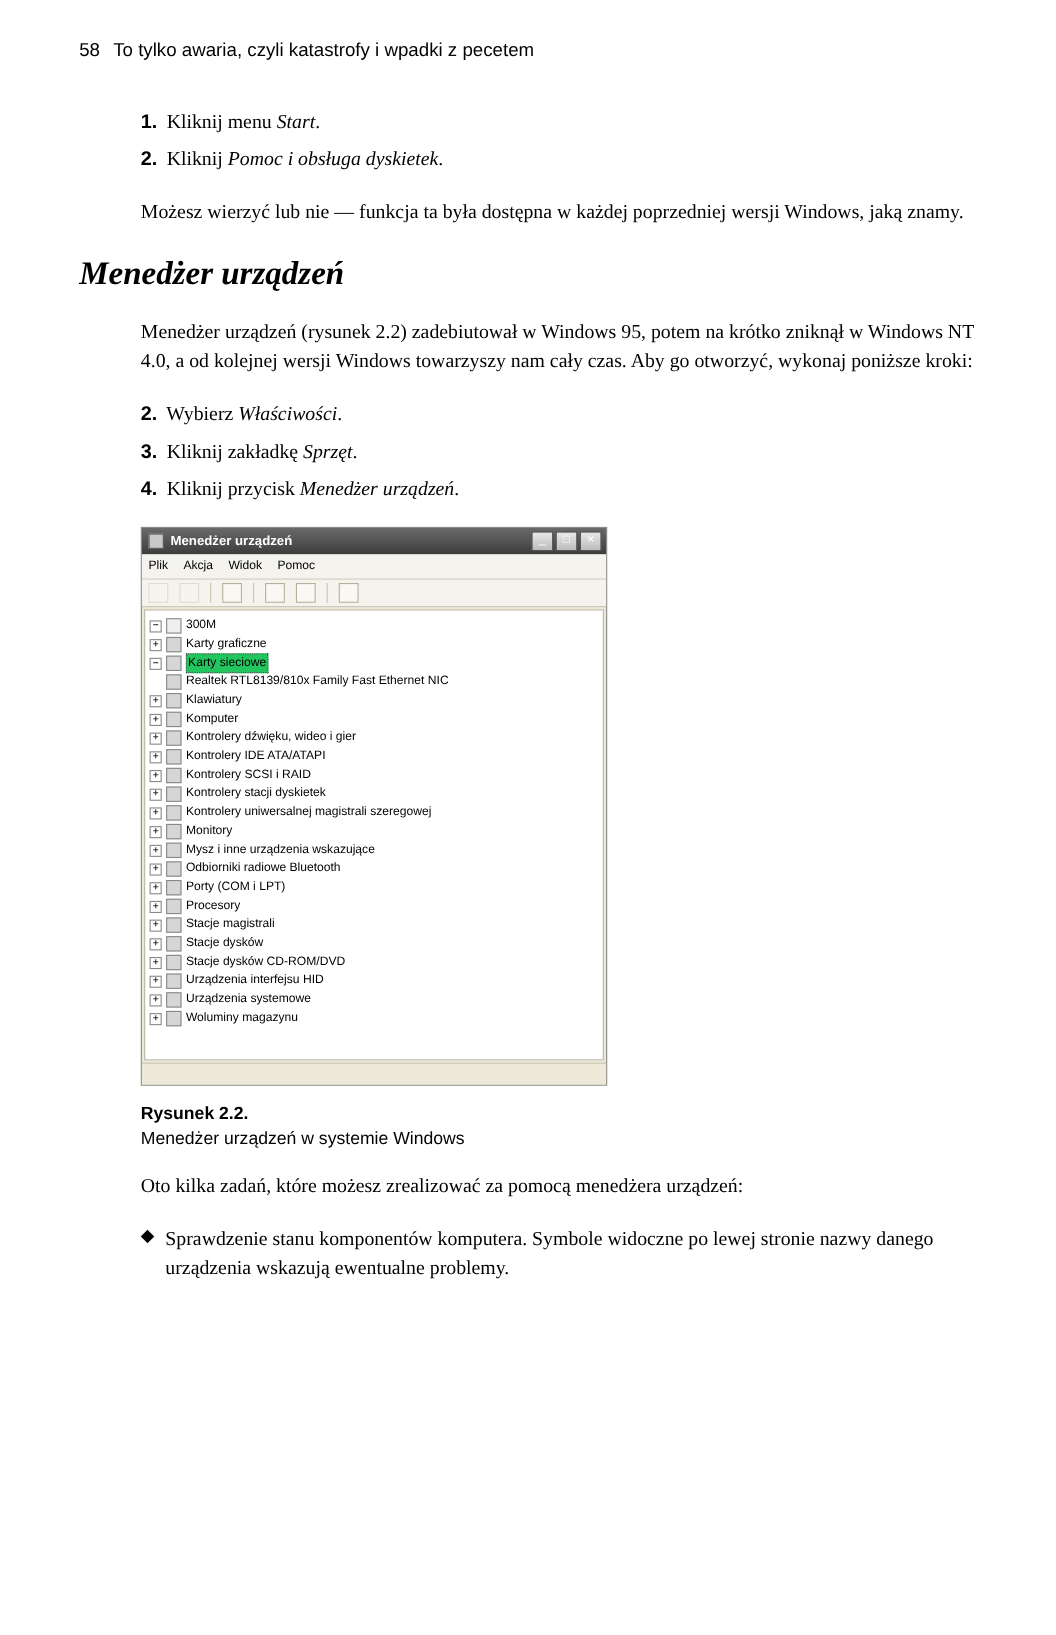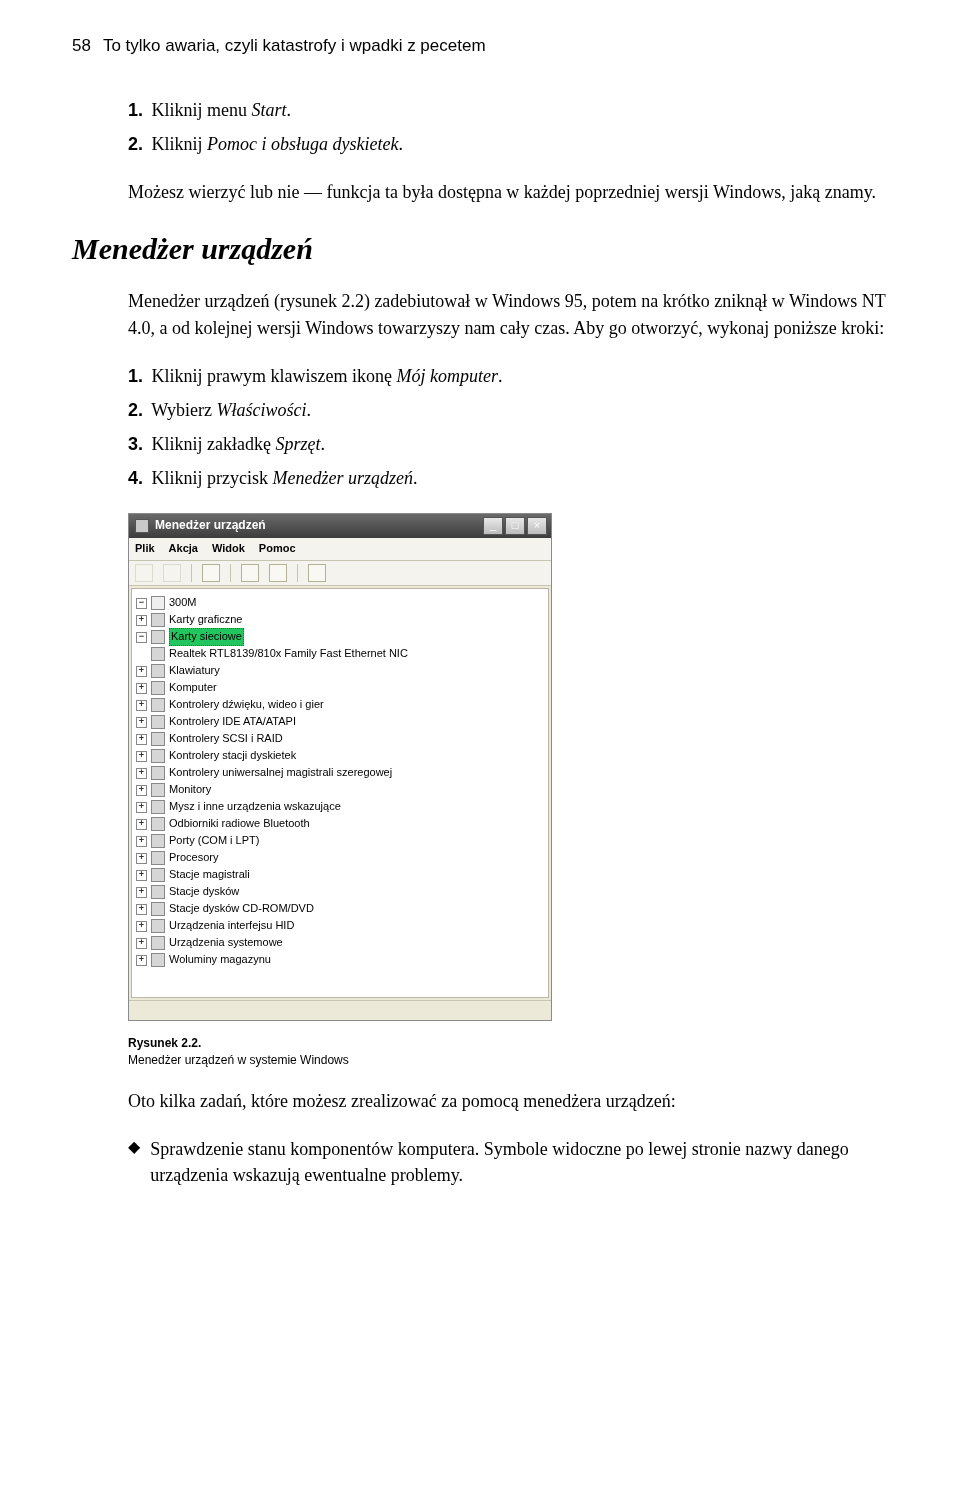--- a/index.html
+++ b/index.html
@@ -23,21 +23,21 @@
   .steps .step { margin-bottom: 8px; }
   .step b { font-family: 'Trebuchet MS', Arial, sans-serif; font-weight: bold; margin-right: 4px; }
   .para { margin: 0 0 22px 56px; }
   .section-title {
     font-family: Georgia, serif;
     font-style: italic;
     font-size: 30px;
     margin: 6px 0 18px 0;
   }
   .screenshot-wrap { margin: 10px 0 12px 56px; }
-  .caption { font-family: 'Trebuchet MS', Arial, sans-serif; font-size: 12px; margin: 14px 0 18px 56px; }
+  .caption { font-family: 'Trebuchet MS', Arial, sans-serif; font-size: 16px; margin: 14px 0 18px 56px; }
   .caption b { font-weight: bold; }
   .bullets { margin: 8px 0 0 56px; }
   .bullets .bullet { display: flex; gap: 10px; margin-bottom: 6px; }
   .bullets .marker { font-size: 16px; line-height: 1.4; }
 
   
   .win {
     width: 424px;
     font-family: Tahoma, Verdana, Arial, sans-serif;
     font-size: 11px;
@@ -58,21 +58,21 @@
   .win-titlebar .wbtn {
     width: 20px; height: 18px; margin-left: 2px;
     background: linear-gradient(#e8e8e8,#bcbcbc);
     border: 1px solid #555; font-size: 11px; text-align: center;
     line-height: 14px;
   }
   .win-menu {
     background: #f4f3ee; border-bottom: 1px solid #c8c4b4;
     padding: 3px 6px; display: flex; gap: 14px;
   }
-  .win-menu span { color: #000; font-weight: bold; }
+  .win-menu span { color: #000; }
   .win-toolbar {
     background: #f4f3ee; border-bottom: 1px solid #c8c4b4;
     padding: 3px 6px; display: flex; gap: 10px; align-items: center;
   }
   .tbtn { width:18px; height:18px; border:1px solid #b5b199; background:#f9f8f2; display:inline-block; }
   .tbtn.dim { opacity: 0.35; }
   .sep { width:1px; height:18px; background:#c8c4b4; }
   .win-tree-wrap {
     background: #fff; border: 1px solid #bab6a3; margin: 2px;
     padding: 6px 4px 6px 4px; height: 410px; overflow: hidden;
@@ -113,24 +113,20 @@
   </div>
 </div>
 
 <p class="para">Możesz wierzyć lub nie — funkcja ta była dostępna w każdej poprzedniej wersji Windows, jaką znamy.</p>
 
 <h2 class="section-title">Menedżer urządzeń</h2>
 
 <p class="para">Menedżer urządzeń (rysunek 2.2) zadebiutował w Windows 95, potem na krótko zniknął w Windows NT 4.0, a od kolejnej wersji Windows towarzyszy nam cały czas. Aby go otworzyć, wykonaj poniższe kroki:</p>
 
 <div class="steps">
-  <div class="step">
-    <b>1.</b>
-    <span>Kliknij prawym klawiszem ikonę </span><i>Mój komputer</i><span>.</span>
-  </div>
   <div class="step">
     <b>2.</b>
     <span>Wybierz </span><i>Właściwości</i><span>.</span>
   </div>
   <div class="step">
     <b>3.</b>
     <span>Kliknij zakładkę </span><i>Sprzęt</i><span>.</span>
   </div>
   <div class="step">
     <b>4.</b>

